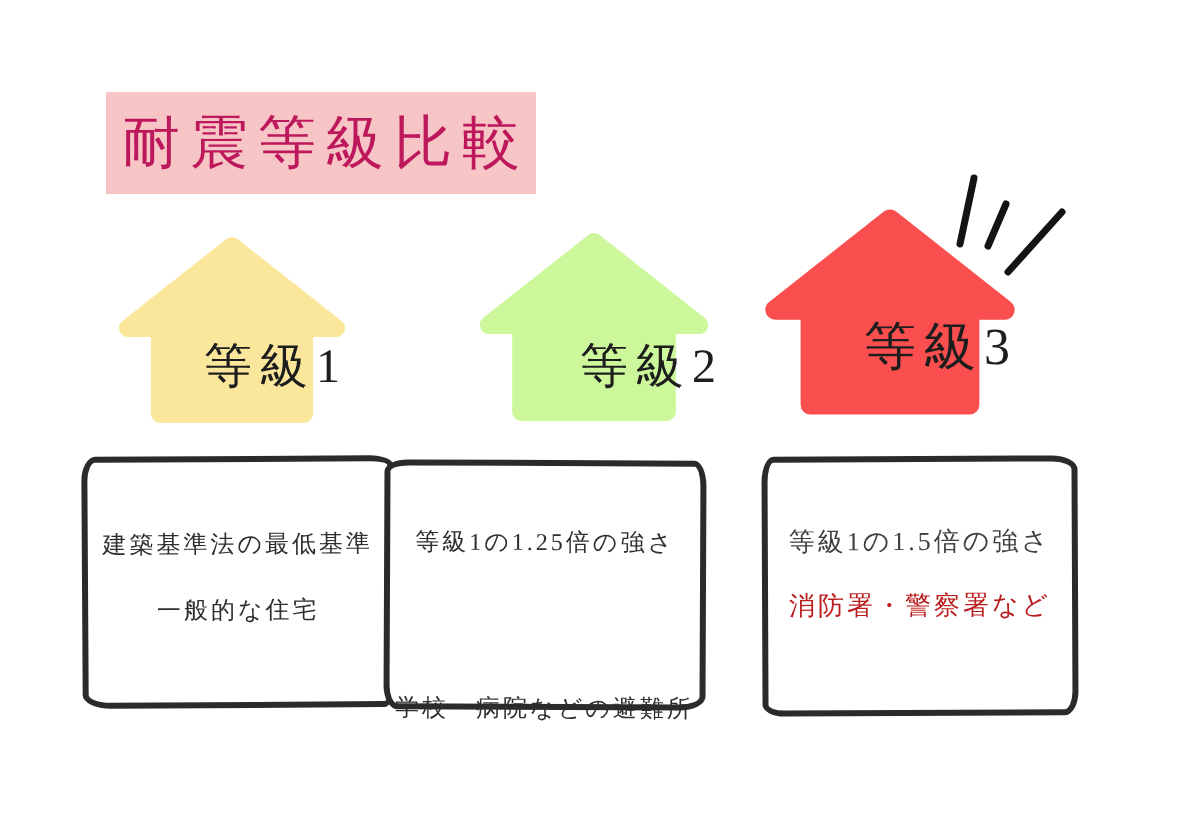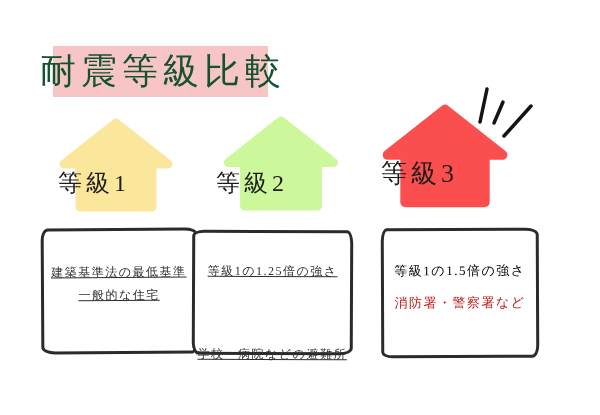--- a/index.html
+++ b/index.html
@@ -20,45 +20,45 @@
     position: absolute;
     left: 53px;
     top: 46px;
     width: 215px;
     height: 51px;
     display: flex;
     align-items: center;
     justify-content: center;
   }
   .banner .title-text {
-    font-size: 36px;
+    font-size: 29px;
     letter-spacing: 5px;
-    color: #14532d;
+    color: #be185d;
     white-space: nowrap;
     padding-left: 5px; 
   }
   
   .house {
     position: absolute;
   }
   .house svg {
     display: block;
     width: 100%;
     height: 100%;
   }
   .house-label {
     position: absolute;
     left: 0;
     width: 100%;
-    text-align: left;
+    text-align: right;
     color: #1d1d1d;
     white-space: nowrap;
   }
   .house1 { left: 58px;  top: 116px; width: 116px; height: 96px; }
-  .house2 { left: 216px; top: 114px; width: 130px; height: 97px; }
+  .house2 { left: 232px; top: 114px; width: 130px; height: 97px; }
   .house3 { left: 381px; top: 102px; width: 128px; height: 108px; text-decoration: underline; }
   .house1 .house-label { top: 51px; font-size: 24px; letter-spacing: 4px; }
   .house2 .house-label { top: 53px; font-size: 24px; letter-spacing: 4px; }
   .house3 .house-label { top: 54px; font-size: 26px; letter-spacing: 4px; }
   
   .impact {
     position: absolute;
     left: 474px;
     top: 84px;
     width: 62px;
@@ -88,24 +88,24 @@
   }
   .box .line {
     position: absolute;
     left: 0;
     width: 100%;
     text-align: center;
     line-height: 20px;
     white-space: nowrap;
     color: #2e2e2e;
   }
-  .box1 .line, .box2 .line { font-size: 12px; letter-spacing: 1.5px; text-decoration: underline; }
+  .box1 .line, .box2 .line { font-size: 12px; letter-spacing: 1.5px; }
   .box3 .line { font-size: 13px; letter-spacing: 1.5px; }
   .box1 .l1 { top: 31px; }
-  .box1 .l2 { top: 54px; }
+  .box1 .l2 { top: 64px; }
   .box2 .l1 { top: 28px; }
   .box2 .l2 { top: 63px; margin-top: 48px; }
   .box3 .l1 { top: 30px; }
   .box3 .l2 { top: 62px; }
   .box3 .l3 { top: 84px; }
 </style>
 </head>
 <body>
 
 <div class="canvas">
@@ -145,17 +145,17 @@
     <div class="line l1">建築基準法の最低基準</div>
     <div class="line l2">一般的な住宅</div>
   </div>
 
   <div class="box box2">
     <div class="line l1">等級1の1.25倍の強さ</div>
     <div class="line l2">学校・病院などの避難所</div>
   </div>
 
   <div class="box box3">
-    <div class="line l1" style="color: #000000;">等級1の1.5倍の強さ</div>
+    <div class="line l1" style="color: #404040;">等級1の1.5倍の強さ</div>
     <div class="line l2" style="color: #b91c1c;">消防署・警察署など</div>
   </div>
 
 </div>
 
 </body></html>

